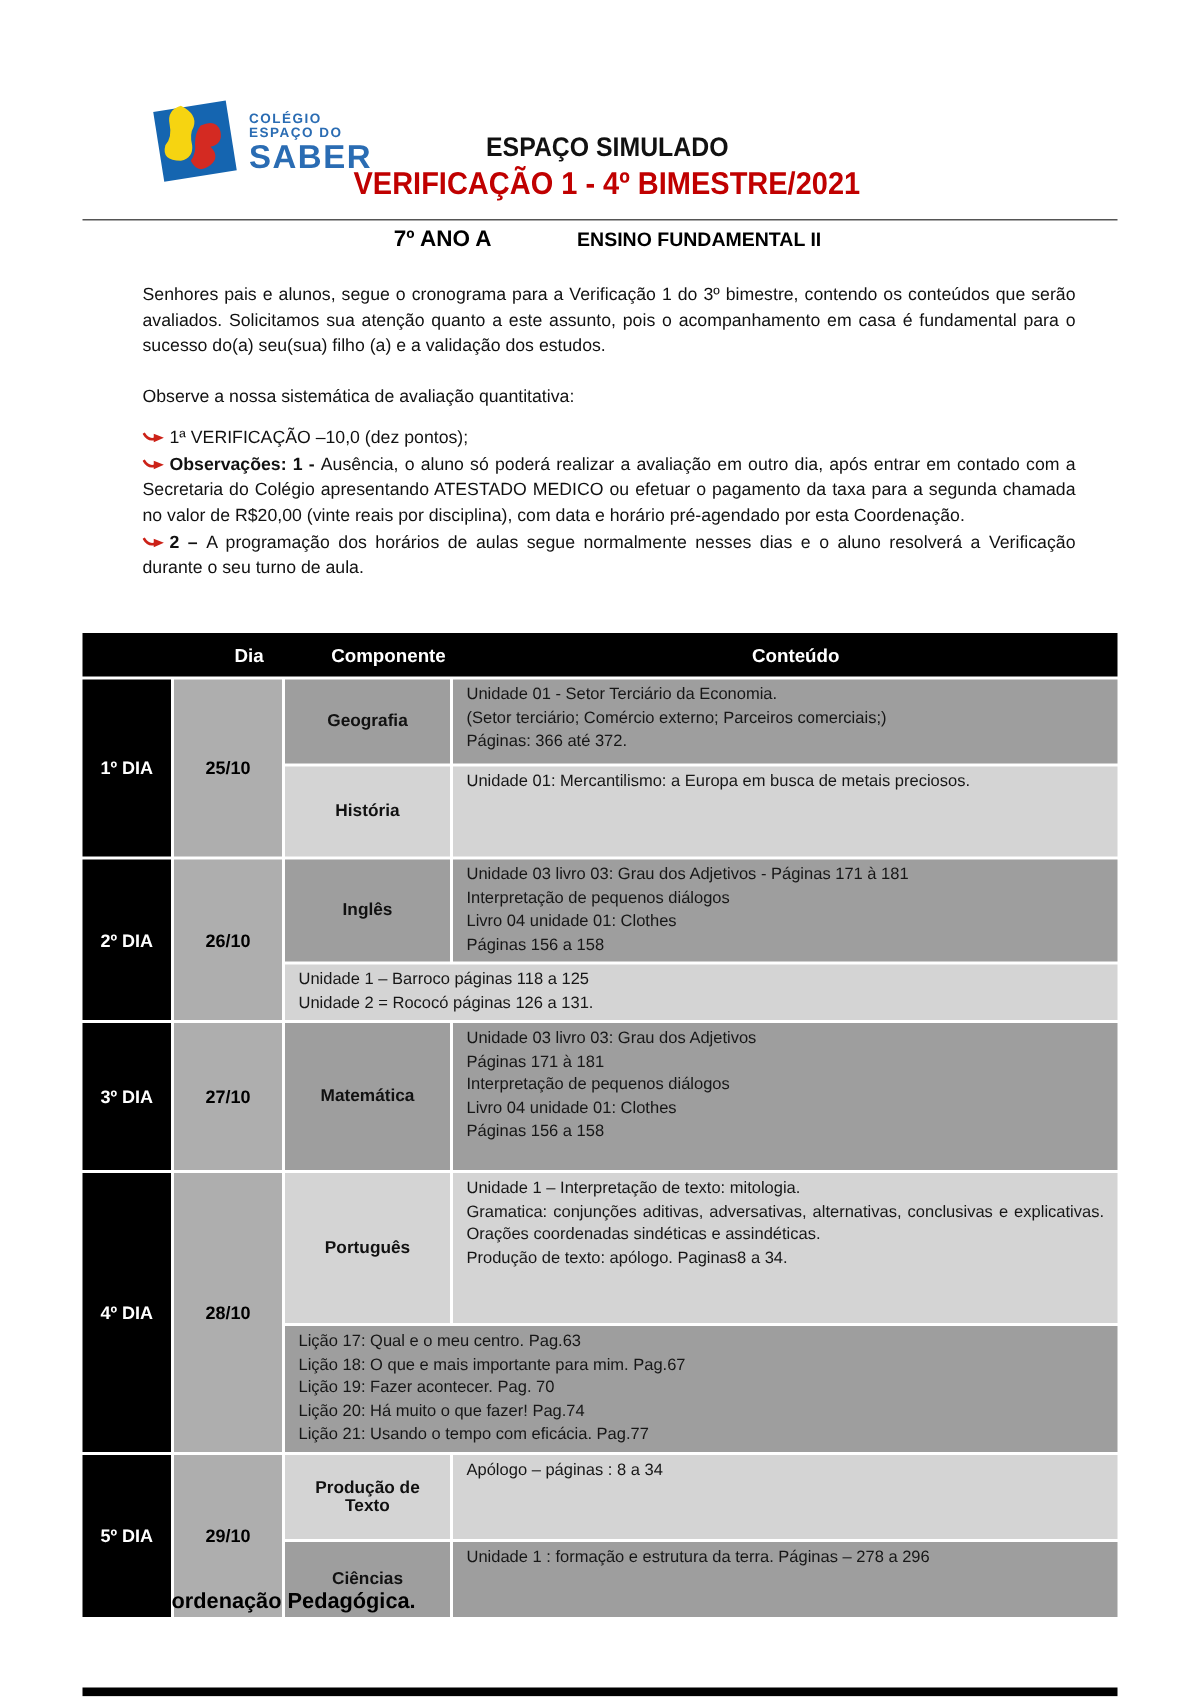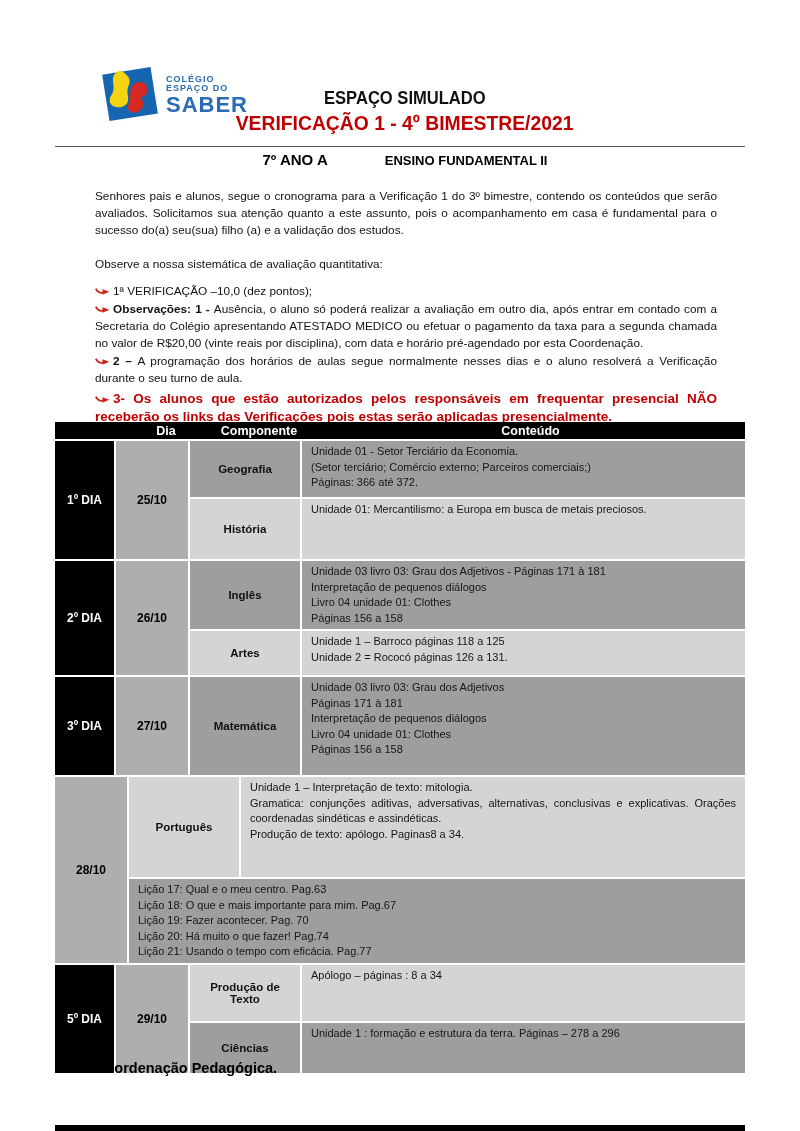--- a/index.html
+++ b/index.html
@@ -25,21 +25,21 @@
   
   .body-text { position:absolute; left:95px; width:622px; top:188px; font-size:11.8px; line-height:17px; text-align:justify; color:#111; }
   .p2 { margin-top:17px; text-align:left; }
   .bullets { margin-top:10px; }
   .bullet { margin-top:1px; }
   .arrow { display:inline-block; width:15px; height:10px; vertical-align:-1px; margin-right:3px; }
   .bullet .b { font-weight:bold; }
   .bullet-red { color:#c00000; font-weight:bold; font-size:13.5px; line-height:18px; margin-top:3px; }
   
   .sched { position:absolute; left:55px; top:422px; width:690px; background:#fff; }
-  .thead { display:flex; gap:2px; background:#000; color:#fff; font-weight:bold; font-size:12.5px; height:17px; align-items:center; margin-bottom:2px; }
+  .thead { display:flex; gap:2px; background:#000; color:#fff; font-weight:bold; font-size:12.5px; height:29px; align-items:center; margin-bottom:2px; }
   .thead .h-day { width:73px; }
   .thead .h-date { width:72px; text-align:center; }
   .thead .h-comp { width:110px; text-align:center; }
   .thead .h-cont { flex:1; text-align:center; }
   .tbody { display:flex; flex-direction:column; gap:2px; }
   .day-row { display:flex; gap:2px; }
   .day-cell { width:59px; background:#000; color:#fff; font-weight:bold; font-size:12px;
               display:flex; align-items:center; justify-content:center; }
   .date-cell { width:72px; background:#aeaeae; color:#000; font-weight:bold; font-size:12px;
               display:flex; align-items:center; justify-content:center; }
@@ -98,26 +98,20 @@
           <path d="M1,3 Q5,10 11,8" stroke="#cc2218" stroke-width="2.4" fill="none"></path>
           <path d="M10,3.5 L19,7 L10,11 Z" fill="#cc2218"></path>
         </svg><span class="b">Observações: 1 - </span><span>Ausência, o aluno só poderá realizar a avaliação em outro dia, após entrar em contado com a Secretaria do Colégio apresentando ATESTADO MEDICO ou efetuar o pagamento da taxa para a segunda chamada no valor de R$20,00 (vinte reais por disciplina), com data e horário pré-agendado por esta Coordenação.</span>
       </div>
       <div class="bullet">
         <svg class="arrow" viewBox="0 0 20 12">
           <path d="M1,3 Q5,10 11,8" stroke="#cc2218" stroke-width="2.4" fill="none"></path>
           <path d="M10,3.5 L19,7 L10,11 Z" fill="#cc2218"></path>
         </svg><span class="b">2 – </span><span>A programação dos horários de aulas segue normalmente nesses dias e o aluno resolverá a Verificação durante o seu turno de aula.</span>
       </div>
-      <div class="bullet bullet-red">
-        <svg class="arrow" viewBox="0 0 20 12">
-          <path d="M1,3 Q5,10 11,8" stroke="#cc2218" stroke-width="2.4" fill="none"></path>
-          <path d="M10,3.5 L19,7 L10,11 Z" fill="#cc2218"></path>
-        </svg><span>3- </span><span>Os alunos que estão autorizados pelos responsáveis em frequentar presencial NÃO receberão os links das Verificações pois estas serão aplicadas presencialmente.</span>
-      </div>
     </div>
   </div>
 
   <div class="sched">
     <div class="thead">
       <div class="h-day"></div>
       <div class="h-date">Dia</div>
       <div class="h-comp">Componente</div>
       <div class="h-cont">Conteúdo</div>
     </div>
@@ -152,21 +146,20 @@
           <div class="subject-row" style="min-height:62px">
             <div class="comp-cell cell-dark">Inglês</div>
             <div class="cont-cell cell-dark">
               <div>Unidade 03 livro 03: Grau dos Adjetivos - Páginas 171 à 181</div>
               <div>Interpretação de pequenos diálogos</div>
               <div>Livro 04 unidade 01: Clothes</div>
               <div>Páginas 156 a 158</div>
             </div>
           </div>
           <div class="subject-row" style="min-height:36px">
-            <div class="comp-cell cell-light">Artes</div>
             <div class="cont-cell cell-light">
               <div>Unidade 1 – Barroco páginas 118 a 125</div>
               <div>Unidade 2 = Rococó páginas 126 a 131.</div>
             </div>
           </div>
         </div>
       </div>
 
       <div class="day-row">
         <div class="day-cell">3º DIA</div>
@@ -179,20 +172,21 @@
               <div>Páginas 171 à 181</div>
               <div>Interpretação de pequenos diálogos</div>
               <div>Livro 04 unidade 01: Clothes</div>
               <div>Páginas 156 a 158</div>
             </div>
           </div>
         </div>
       </div>
 
       <div class="day-row">
+        <div class="day-cell">4º DIA</div>
         <div class="date-cell">28/10</div>
         <div class="subjects">
           <div class="subject-row" style="min-height:100px">
             <div class="comp-cell cell-light">Português</div>
             <div class="cont-cell cell-light">
               <div>Unidade 1 – Interpretação de texto: mitologia.</div>
               <div>Gramatica: conjunções aditivas, adversativas, alternativas, conclusivas e explicativas. Orações coordenadas sindéticas e assindéticas.</div>
               <div>Produção de texto: apólogo. Paginas8 a 34.</div>
             </div>
           </div>

